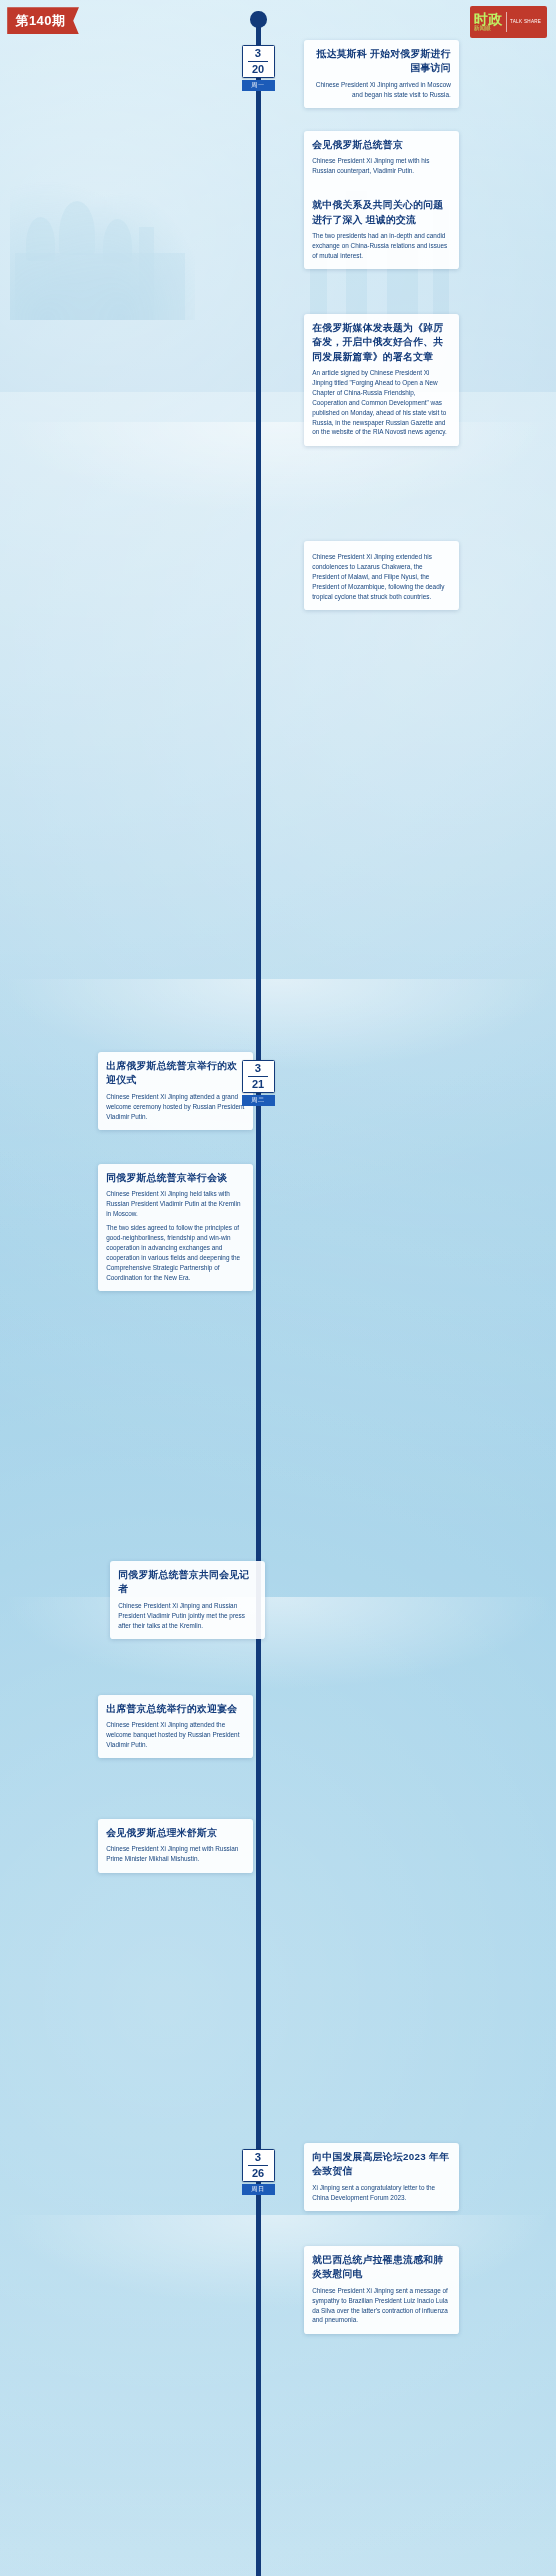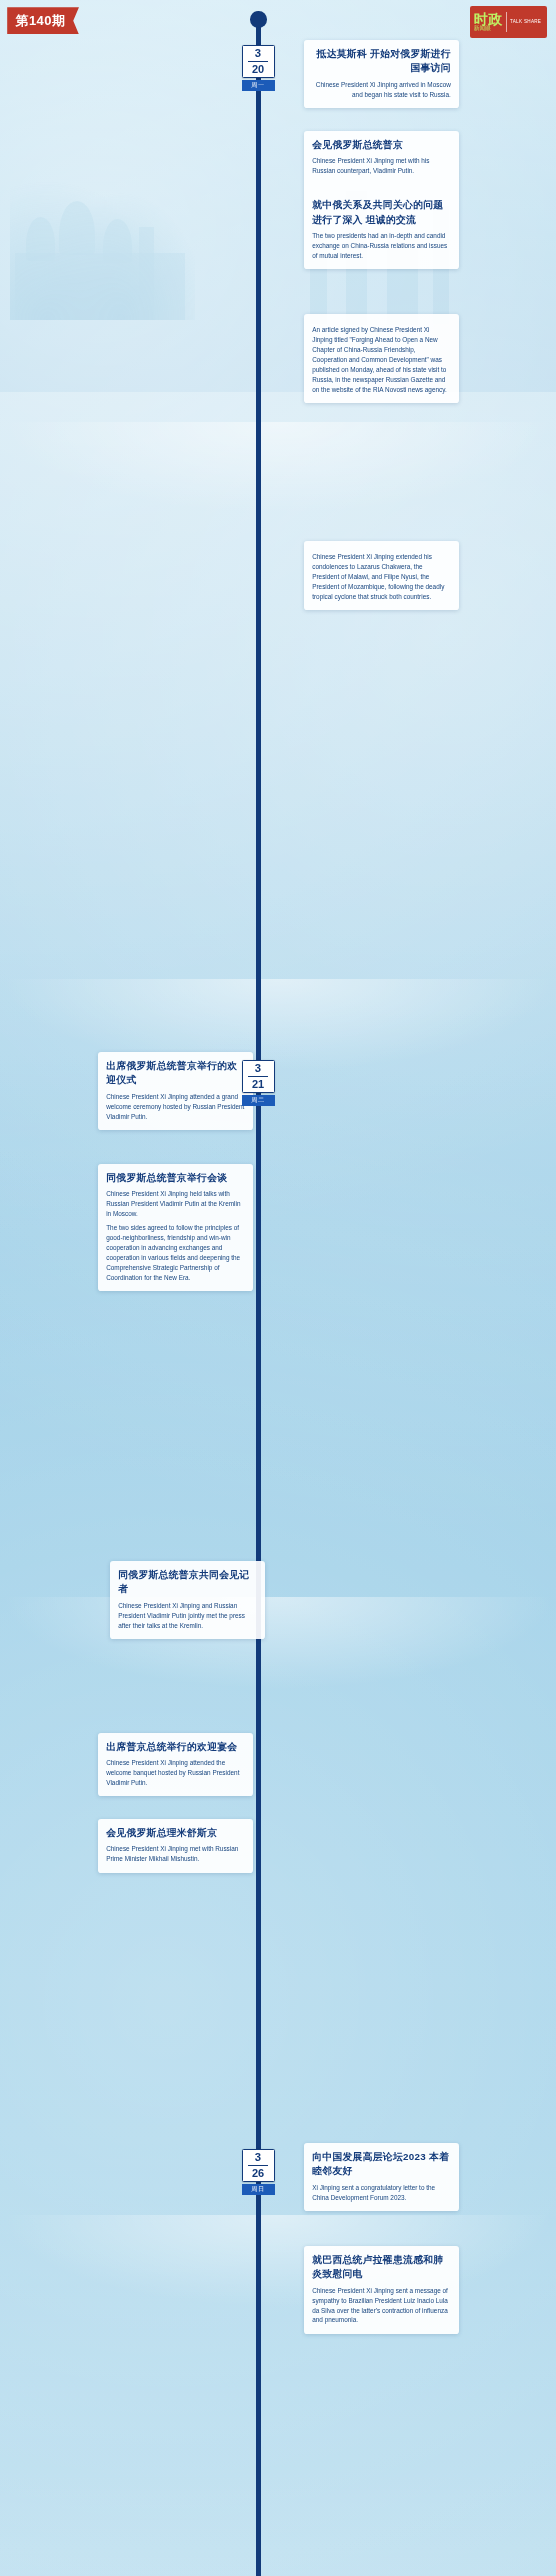--- a/index.html
+++ b/index.html
@@ -227,20 +227,21 @@
 </div>
 
 <div class="card right" style="top:131px;">
   <div class="cn">会见俄罗斯总统普京</div>
   <div class="en">Chinese President Xi Jinping met with his Russian counterpart, Vladimir Putin.</div>
   <div class="cn">就中俄关系及共同关心的问题进行了深入 坦诚的交流</div>
   <div class="en">The two presidents had an in-depth and candid exchange on China-Russia relations and issues of mutual interest.</div>
 </div>
 
 <div class="card right" style="top:314px;">
+  <div class="cn">在俄罗斯媒体发表题为《踔厉奋发，开启中俄友好合作、共同发展新篇章》的署名文章</div>
   <div class="en">An article signed by Chinese President Xi Jinping titled "Forging Ahead to Open a New Chapter of China-Russia Friendship, Cooperation and Common Development" was published on Monday, ahead of his state visit to Russia, in the newspaper Russian Gazette and on the website of the RIA Novosti news agency.</div>
 </div>
 
 <div class="card right" style="top:541px;">
   <div class="en">Chinese President Xi Jinping extended his condolences to Lazarus Chakwera, the President of Malawi, and Filipe Nyusi, the President of Mozambique, following the deadly tropical cyclone that struck both countries.</div>
 </div>
 
 <div class="card left" style="top:1052px;">
   <div class="cn">出席俄罗斯总统普京举行的欢迎仪式</div>
   <div class="en">Chinese President Xi Jinping attended a grand welcome ceremony hosted by Russian President Vladimir Putin.</div>
@@ -250,32 +251,32 @@
   <div class="cn">同俄罗斯总统普京举行会谈</div>
   <div class="en">Chinese President Xi Jinping held talks with Russian President Vladimir Putin at the Kremlin in Moscow.</div>
   <div class="en">The two sides agreed to follow the principles of good-neighborliness, friendship and win-win cooperation in advancing exchanges and cooperation in various fields and deepening the Comprehensive Strategic Partnership of Coordination for the New Era.</div>
 </div>
 
 <div class="card left" style="top:1561px;margin-left:12px;">
   <div class="cn">同俄罗斯总统普京共同会见记者</div>
   <div class="en">Chinese President Xi Jinping and Russian President Vladimir Putin jointly met the press after their talks at the Kremlin.</div>
 </div>
 
-<div class="card left" style="top:1733px;">
+<div class="card left" style="top:1695px;">
   <div class="cn">出席普京总统举行的欢迎宴会</div>
   <div class="en">Chinese President Xi Jinping attended the welcome banquet hosted by Russian President Vladimir Putin.</div>
 </div>
 
 <div class="card left" style="top:1819px;">
   <div class="cn">会见俄罗斯总理米舒斯京</div>
   <div class="en">Chinese President Xi Jinping met with Russian Prime Minister Mikhail Mishustin.</div>
 </div>
 
 <div class="card right" style="top:2143px;">
-  <div class="cn">向中国发展高层论坛2023 本着睦邻友好</div>
+  <div class="cn">向中国发展高层论坛2023 年年会致贺信</div>
   <div class="en">Xi Jinping sent a congratulatory letter to the China Development Forum 2023.</div>
 </div>
 
 <div class="card right" style="top:2246px;">
   <div class="cn">就巴西总统卢拉罹患流感和肺炎致慰问电</div>
   <div class="en">Chinese President Xi Jinping sent a message of sympathy to Brazilian President Luiz Inacio Lula da Silva over the latter's contraction of influenza and pneumonia.</div>
 </div>
 
 
 </body></html>

